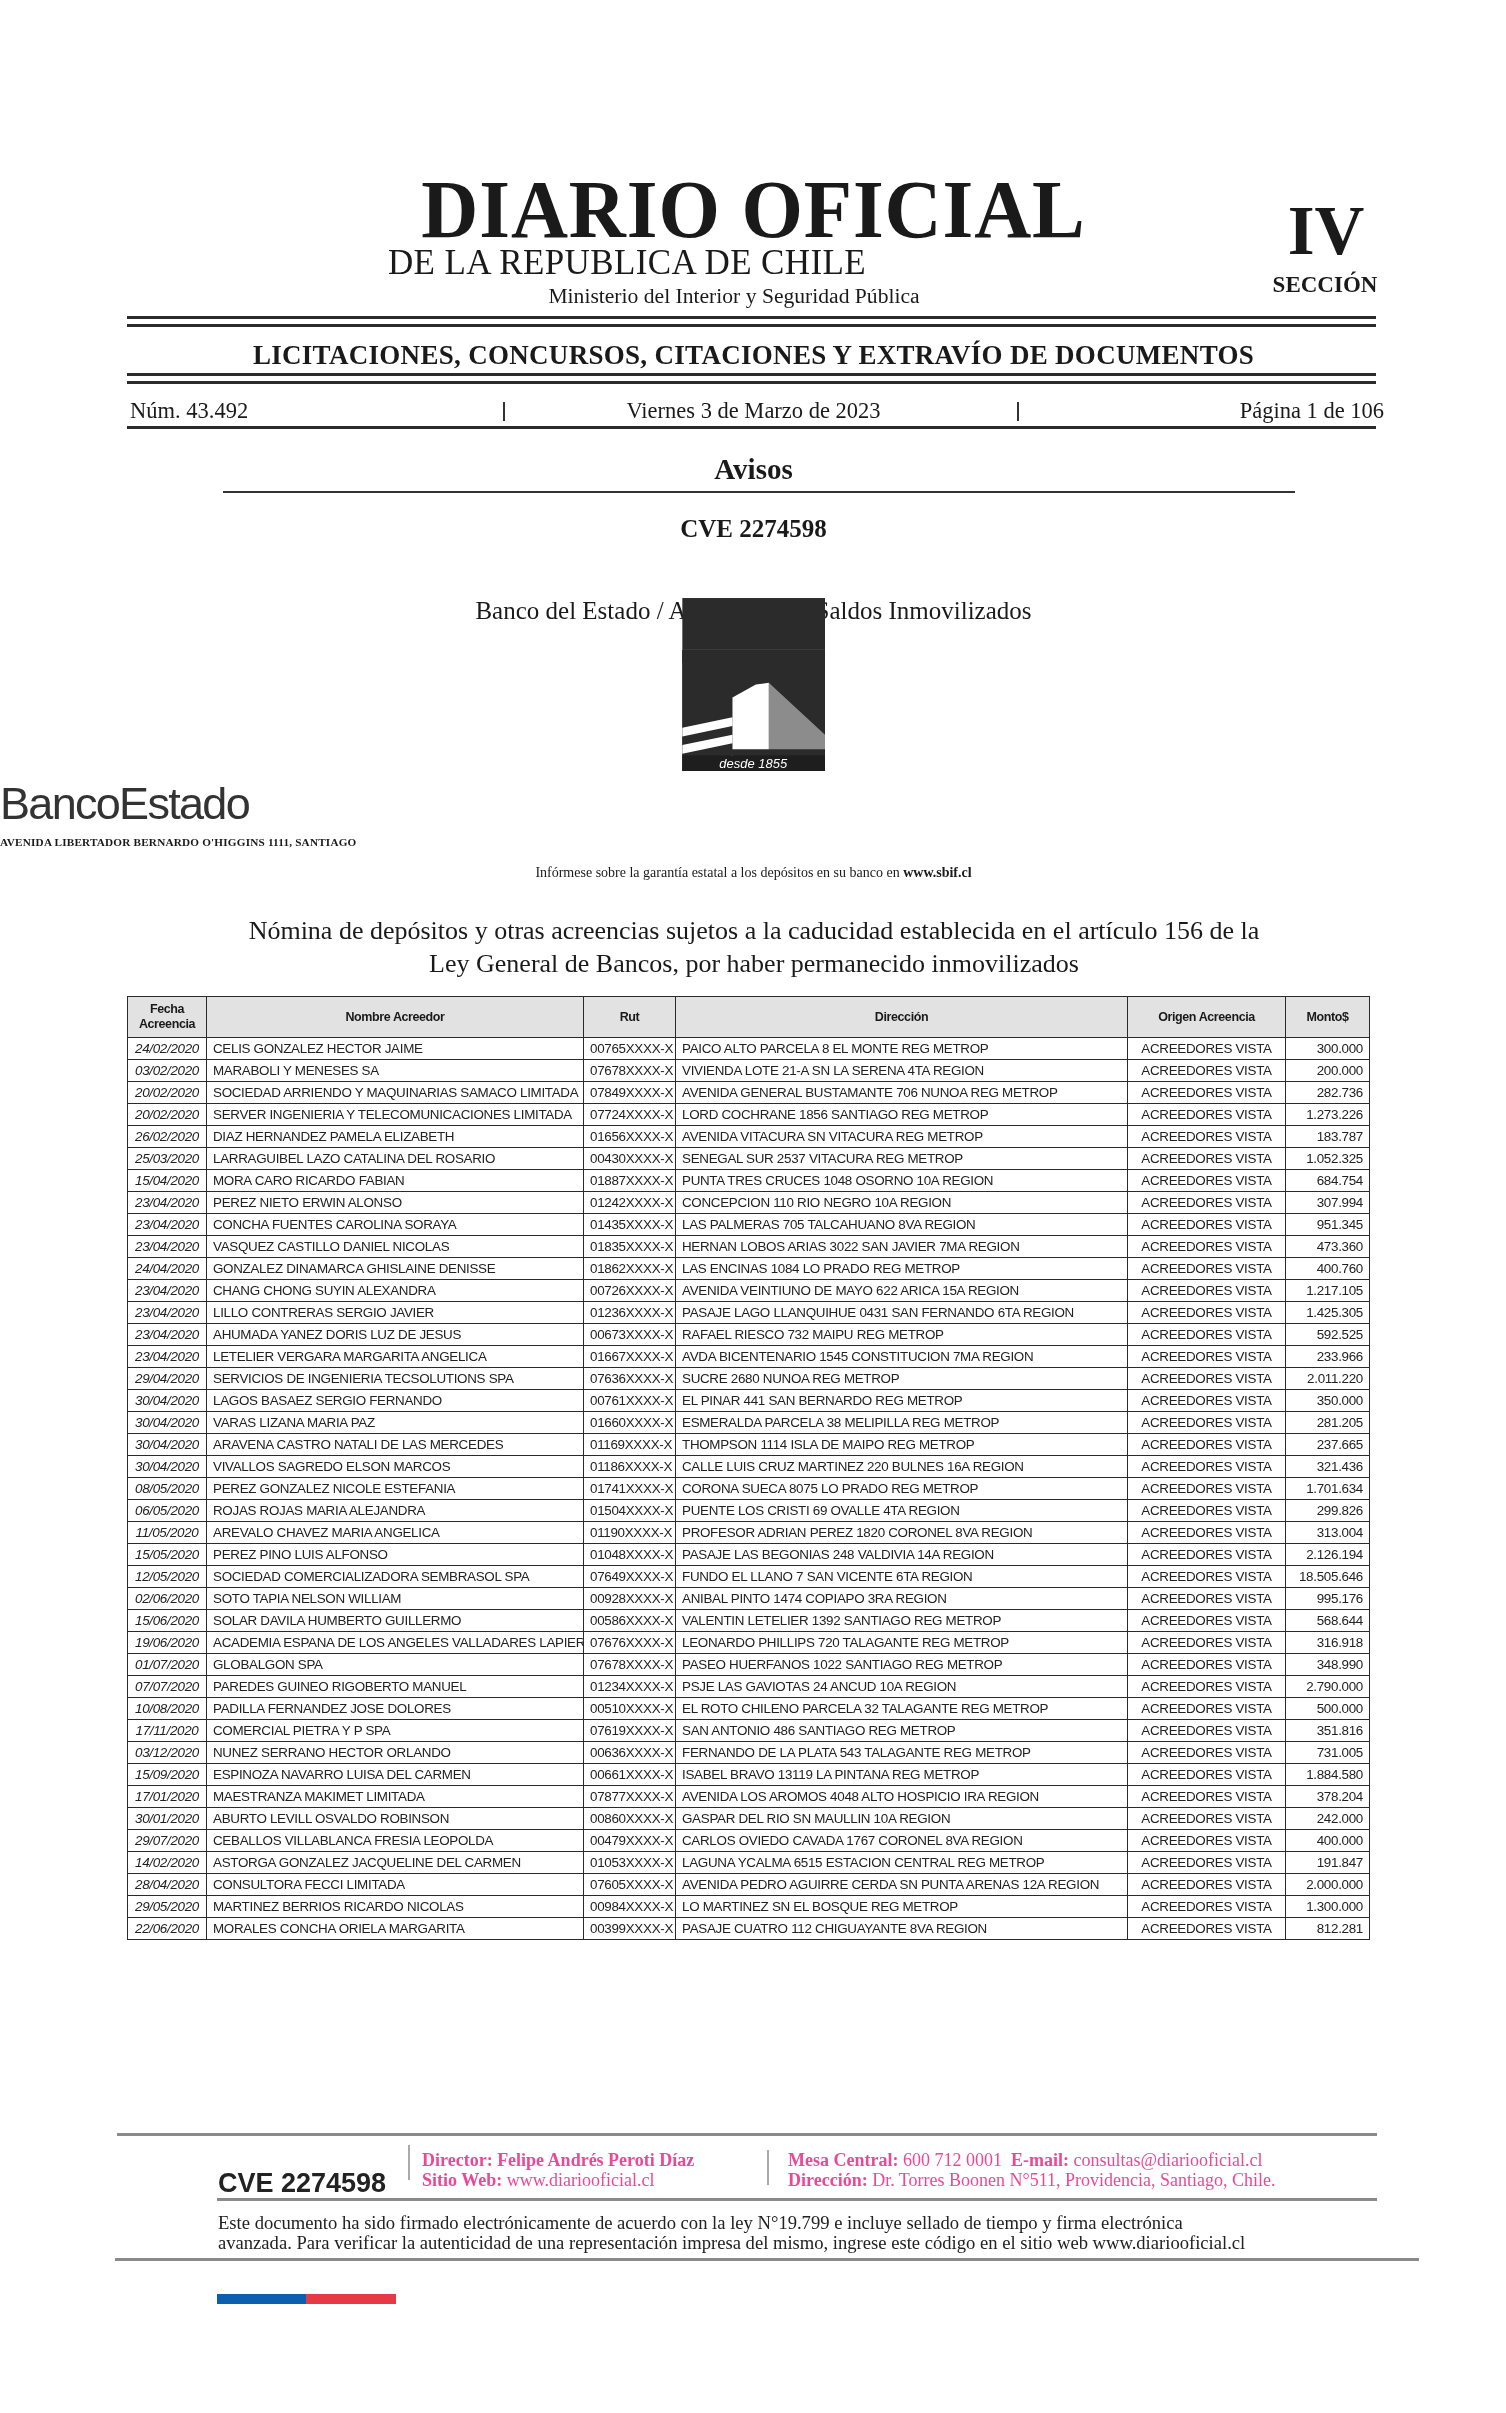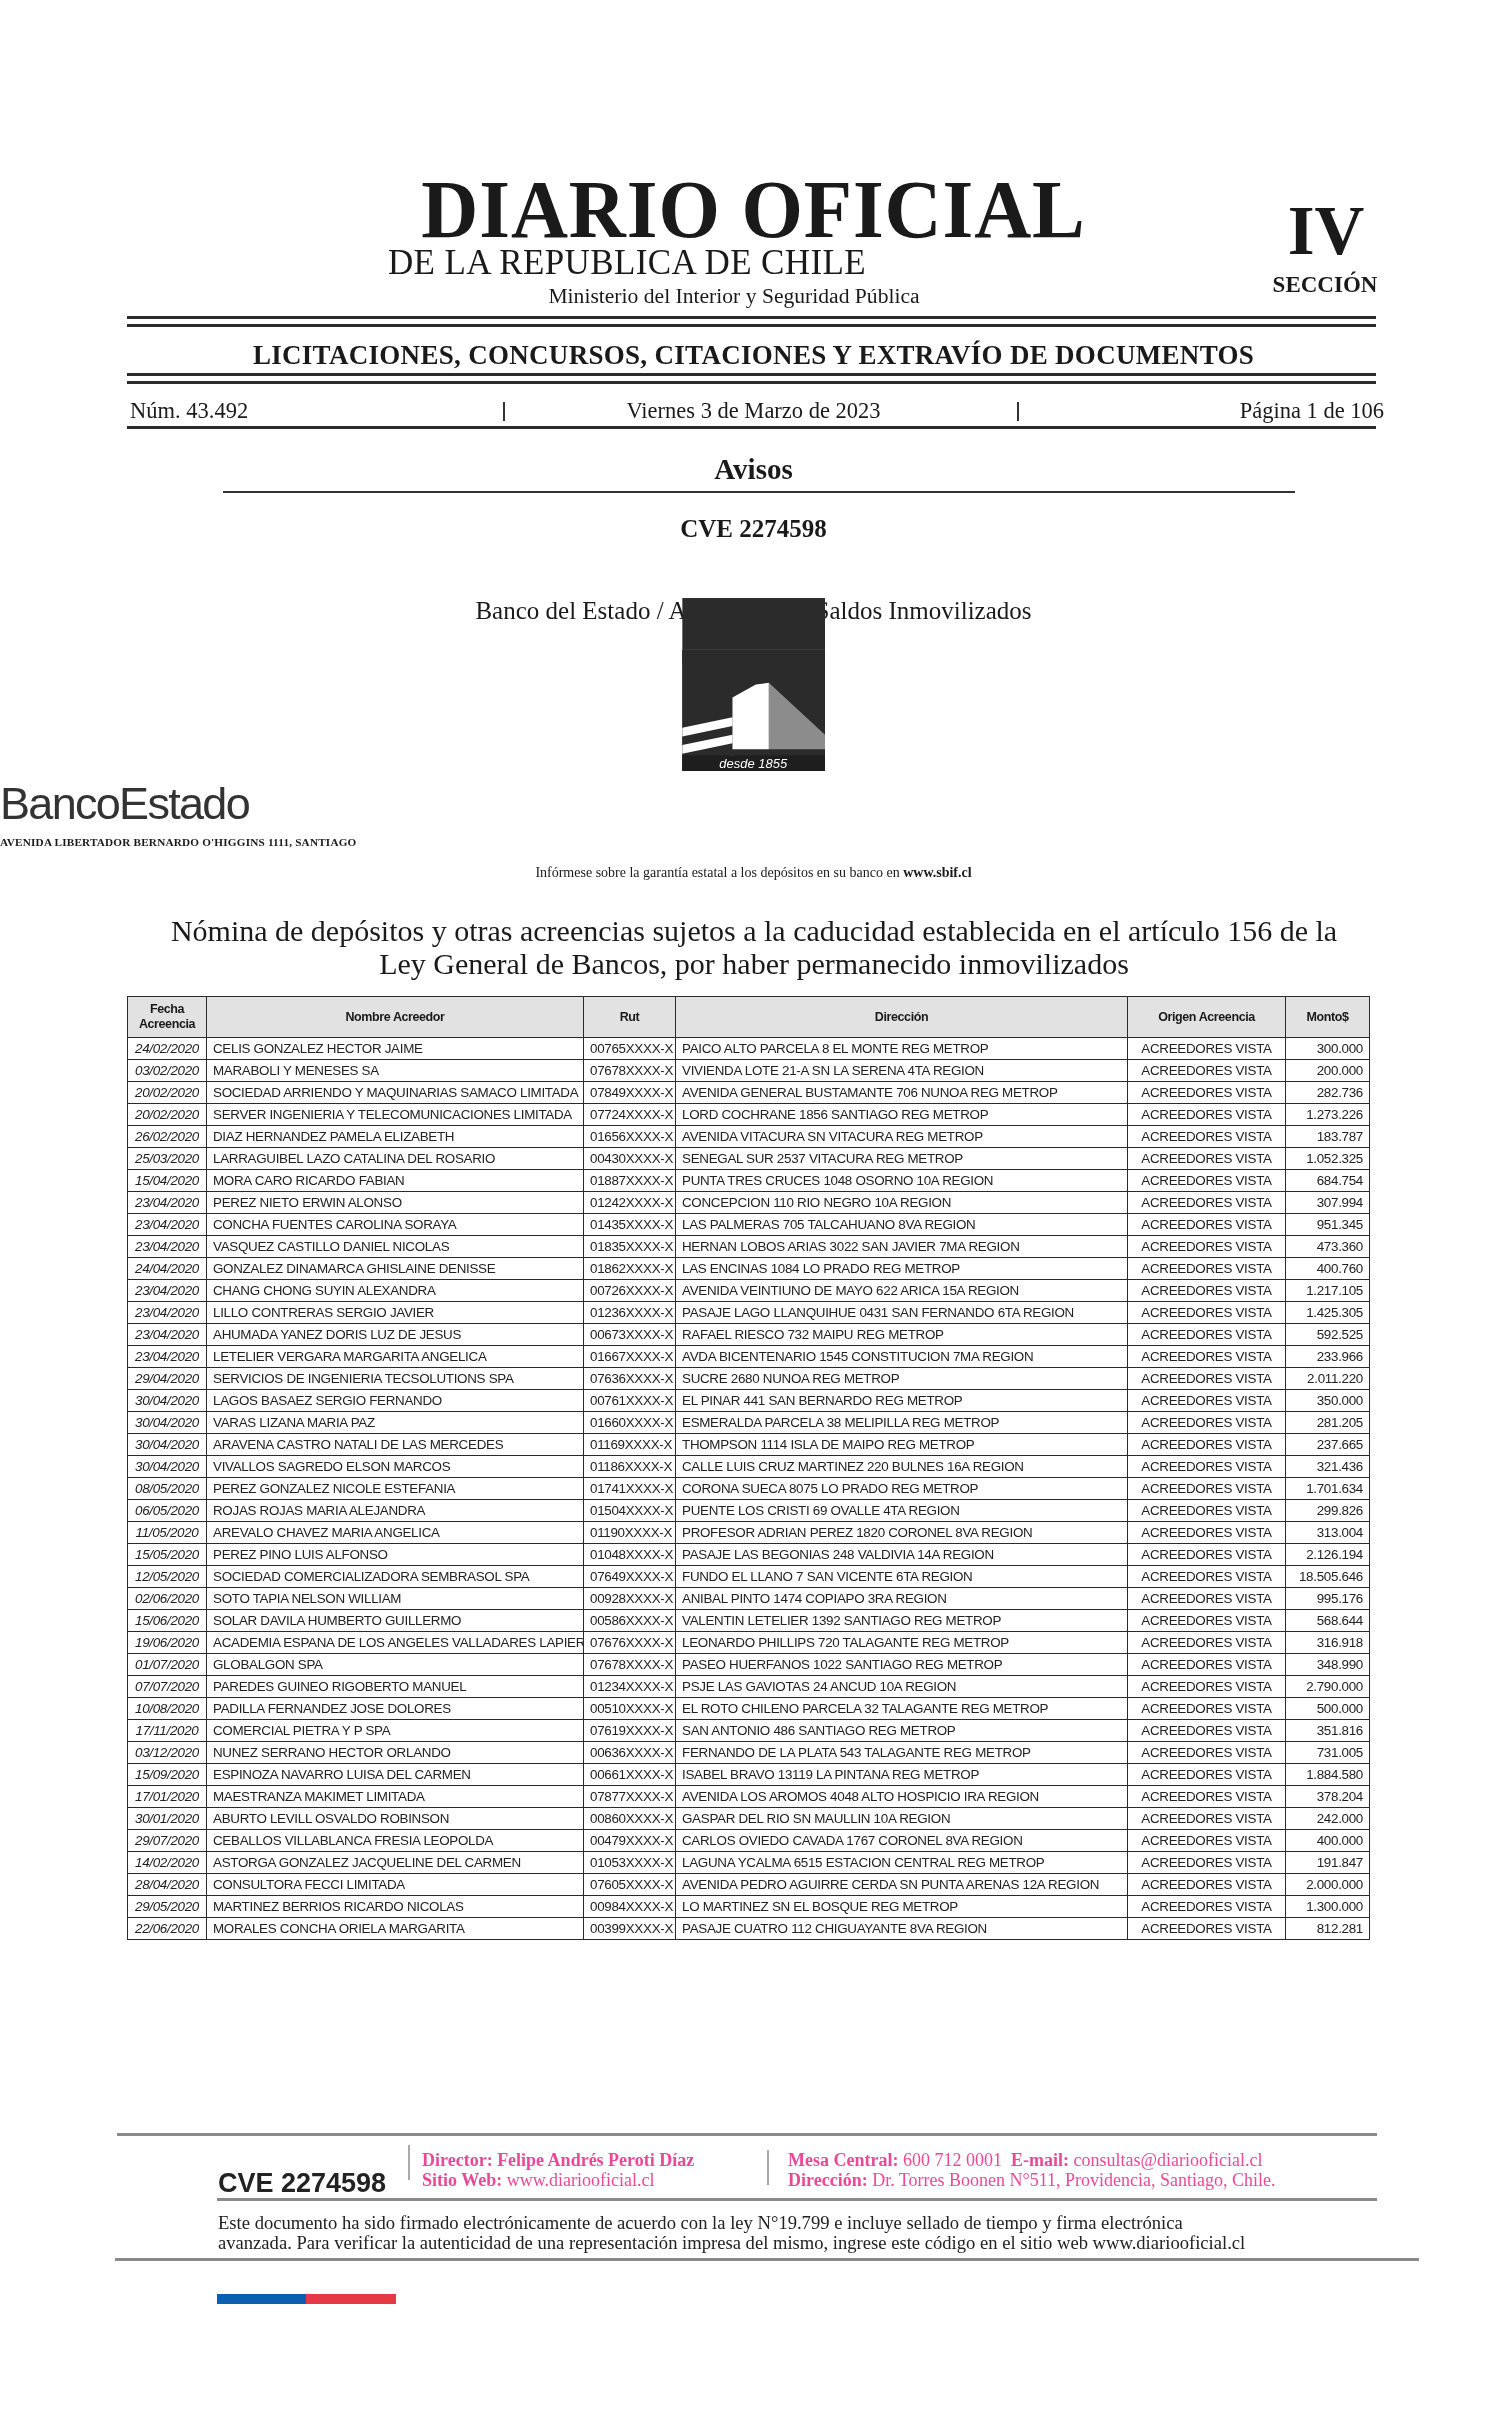--- a/index.html
+++ b/index.html
@@ -18,21 +18,21 @@
   .issue-page { right:123px; top:400px; font-size:22.5px; line-height:1; }
   .vsep { position:absolute; width:1.7px; height:19px; background:#333; top:402px; }
   .avisos { left:0; width:1507px; top:455px; text-align:center; font-weight:bold; font-size:29px; line-height:1; }
   .cve-top { left:0; width:1507px; top:516px; text-align:center; font-weight:bold; font-size:25px; line-height:1; }
   .bank-heading { left:0; width:1507px; top:598px; text-align:center; font-size:25px; line-height:1; }
   .logo { left:678px; top:598px; }
   .logo-word { left:0; width:1507px; top:781px; text-align:left; font-family:"Liberation Sans", sans-serif; font-size:45px; letter-spacing:-1.7px; color:#333; line-height:1; }
   .address { left:0; width:1507px; top:837px; text-align:left; font-weight:bold; font-size:11.2px; line-height:1; letter-spacing:0.2px; }
   .info { left:0; width:1507px; top:866px; text-align:center; font-size:14px; line-height:1; }
   .info b { font-weight:bold; }
-  .nomina { left:130px; width:1248px; top:914px; text-align:center; font-size:30px; line-height:33px; }
+  .nomina { left:130px; width:1248px; top:914px; text-align:center; font-size:26px; line-height:33px; }
 
   table.grid { position:absolute; left:127px; top:996px; width:1242px; border-collapse:collapse; font-family:"Liberation Sans", sans-serif; font-size:13.4px; table-layout:fixed; }
   table.grid th, table.grid td { border:1.7px solid #2a2a2a; padding:0 6px; white-space:nowrap; overflow:hidden; letter-spacing:-0.3px; }
   table.grid th { background:#e2e2e2; font-weight:bold; height:40px; font-size:12.5px; line-height:14.7px; text-align:center; letter-spacing:-0.4px; }
   table.grid td { height:21px; line-height:21px; color:#222; }
   td.c-date { text-align:center; padding:0 2.6px;font-style:italic; }
   td.c-rut { text-align:center; padding:0 2.6px; }
   td.c-origin { text-align:center; }
   td.c-amount { text-align:right; }
 

